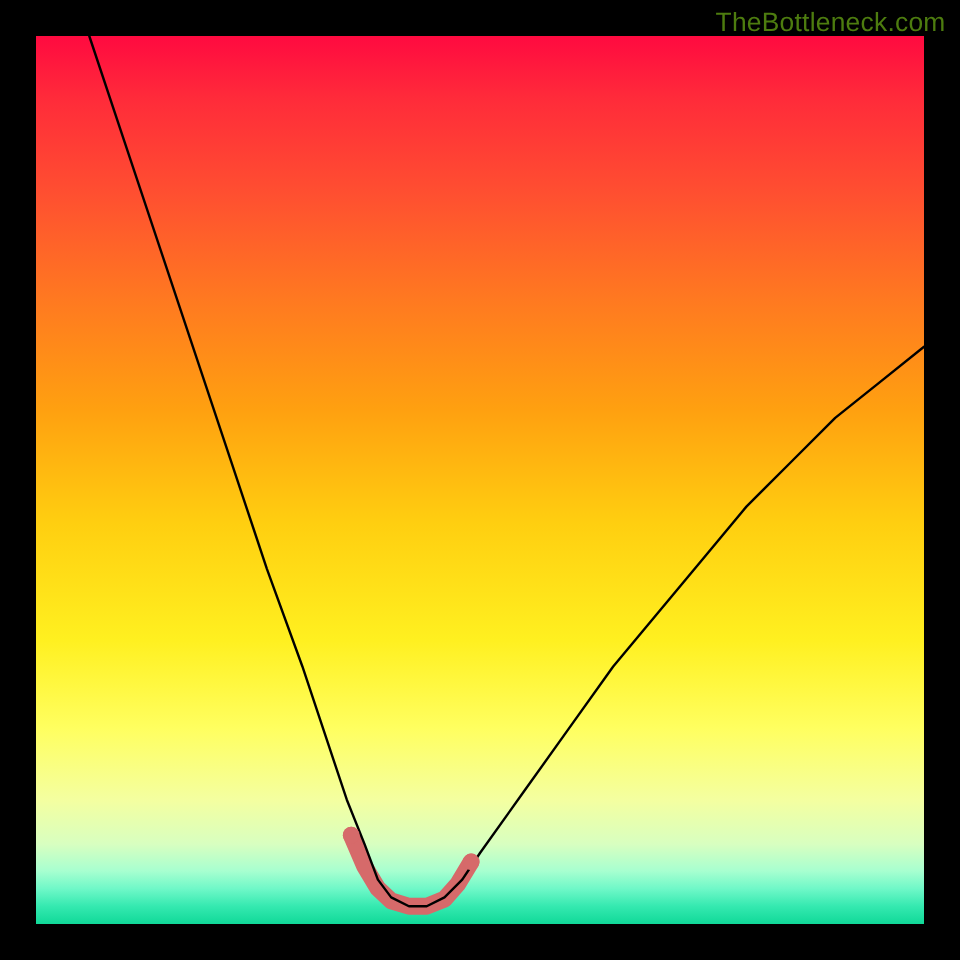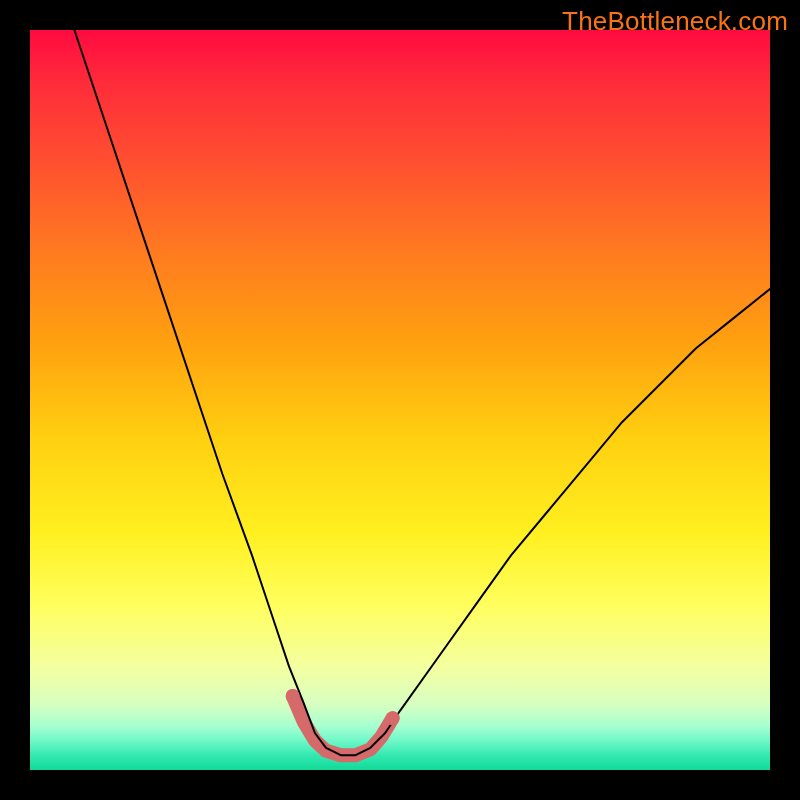--- a/index.html
+++ b/index.html
@@ -37,22 +37,22 @@
       #a8ffd0 94%,
       #70f8c8 96%,
       #35e9b0 98%,
       #10d998 100%
     );
   }
   .watermark {
     position: absolute;
     top: 6px;
     right: 12px;
-    color: #f97316;
-    font-size: 26px;
+    color: #4d7c0f;
+    font-size: 22px;
     font-weight: 500;
     letter-spacing: 0.2px;
     user-select: none;
   }
   svg.curve {
     position: absolute;
     left: 30px;
     top: 30px;
     width: 740px;
     height: 740px;

